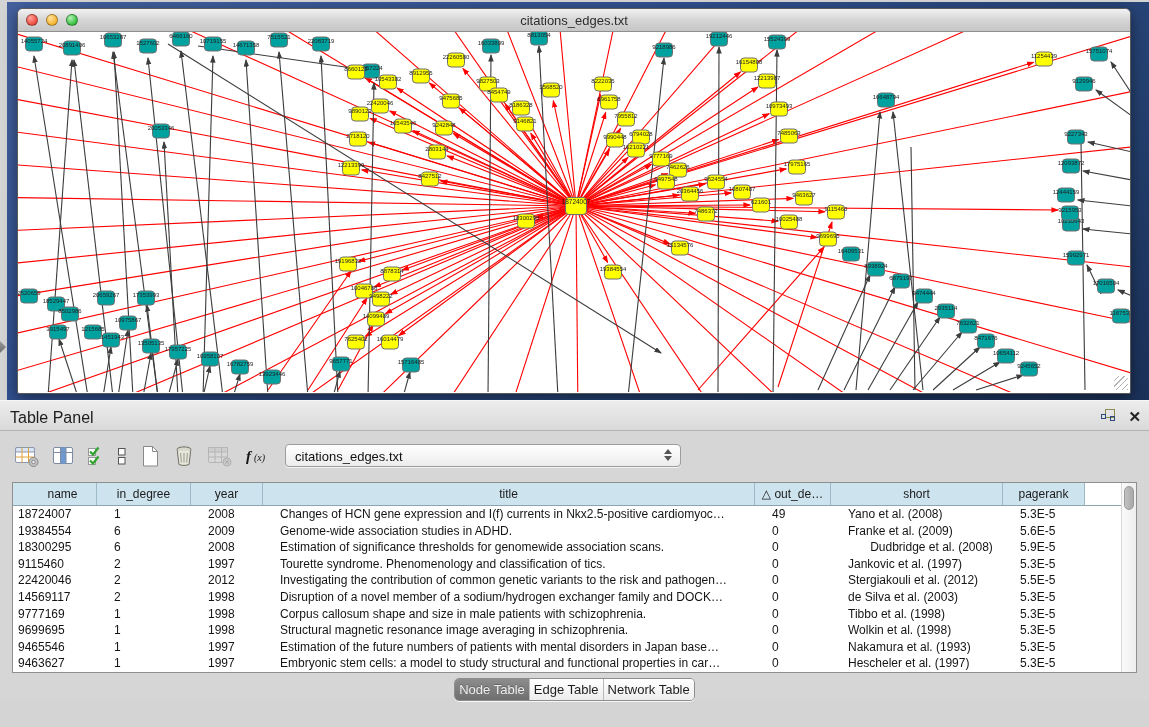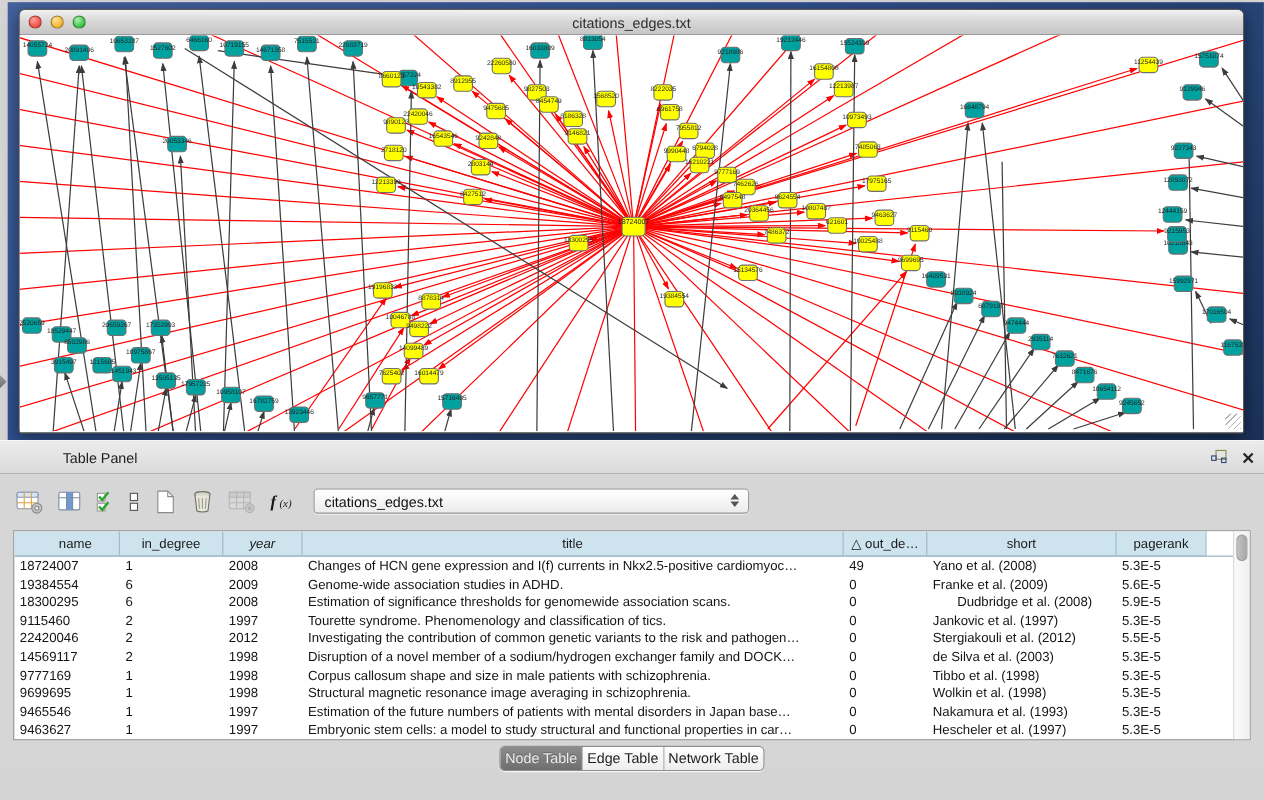--- a/index.html
+++ b/index.html
@@ -24,21 +24,21 @@
   .canvas-wrap { position:relative; width:1112px; height:360px; background:#fff;
     overflow:hidden; border-radius:0 0 2px 2px; }
   .grip { position:absolute; right:2px; bottom:2px; width:14px; height:14px;
     background:repeating-linear-gradient(135deg,transparent 0 3px,#b5b5b5 3px 4px); }
   .splitter-handle { position:absolute; left:0px; top:341px; width:6px; height:12px;
     background:linear-gradient(#9a9a9a,#6f6f6f); clip-path:polygon(0 0,100% 50%,0 100%); }
   
   .panel-header { position:absolute; left:0; top:400px; width:1149px; height:31px;
     background:linear-gradient(#ececec,#dadada); border-top:1px solid #f7f7f7;
     border-bottom:1px solid #b3b3b3; }
-  .panel-title { position:absolute; left:10px; top:8px; font-size:13px; color:#1c1c1c;margin-left:47px; }
+  .panel-title { position:absolute; left:10px; top:8px; font-size:16px; color:#1c1c1c; }
   .panel-header .hicons { position:absolute; right:8px; top:7px; display:flex; gap:12px; align-items:center; }
   .close-x { font-size:15px; font-weight:bold; color:#222; line-height:14px; cursor:default; }
   .panel-body { position:absolute; left:0; top:431px; width:1149px; height:268px; background:#d6d6d6; }
   .toolbar { position:absolute; left:14px; top:9px; height:32px; display:flex; align-items:center; gap:11px; }
   .tbtn { display:flex; align-items:center; justify-content:center; height:26px; }
   .combo { position:relative; width:396px; height:23px; margin-left:14px;
     border:1px solid #9d9d9d; border-radius:4px;
     background:linear-gradient(#ffffff,#ececec); box-shadow:0 1px 0 rgba(255,255,255,.7); }
   .combo .val { position:absolute; left:9px; top:4px; font-size:13px; color:#111; }
   .combo .arrows { position:absolute; right:8px; top:4px; display:flex; flex-direction:column; gap:2px; }
@@ -544,23 +544,23 @@
     <span class="val">citations_edges.txt</span>
     <span class="arrows">
         <i class="up"></i>
         <i class="dn"></i>
       </span>
   </div>
 
   <div class="tablebox">
     <div class="tgrid">
       <div class="thead" id="thead">
-          <div class="th" style="width: 96px; padding-left: 16px;">name</div>
+          <div class="th" style="width: 84px; padding-left: 16px;">name</div>
           <div class="th" style="width: 94px;">in_degree</div>
-          <div class="th" style="width: 72px; font-style: italic;">year</div>
+          <div class="th" style="width: 72px;">year</div>
           <div class="th" style="width: 492px;">title</div>
           <div class="th" style="width: 76px;">△ out_de…</div>
           <div class="th" style="width: 172px;">short</div>
           <div class="th" style="width: 82px;">pagerank</div>
           <div class="th filler" style="flex: 1 1 0%;"></div>
         </div>
       <div id="tbody">
           <div class="trow">
             <div class="td" style="width: 96px;">18724007</div>
             <div class="td" style="width: 94px;">1</div>

